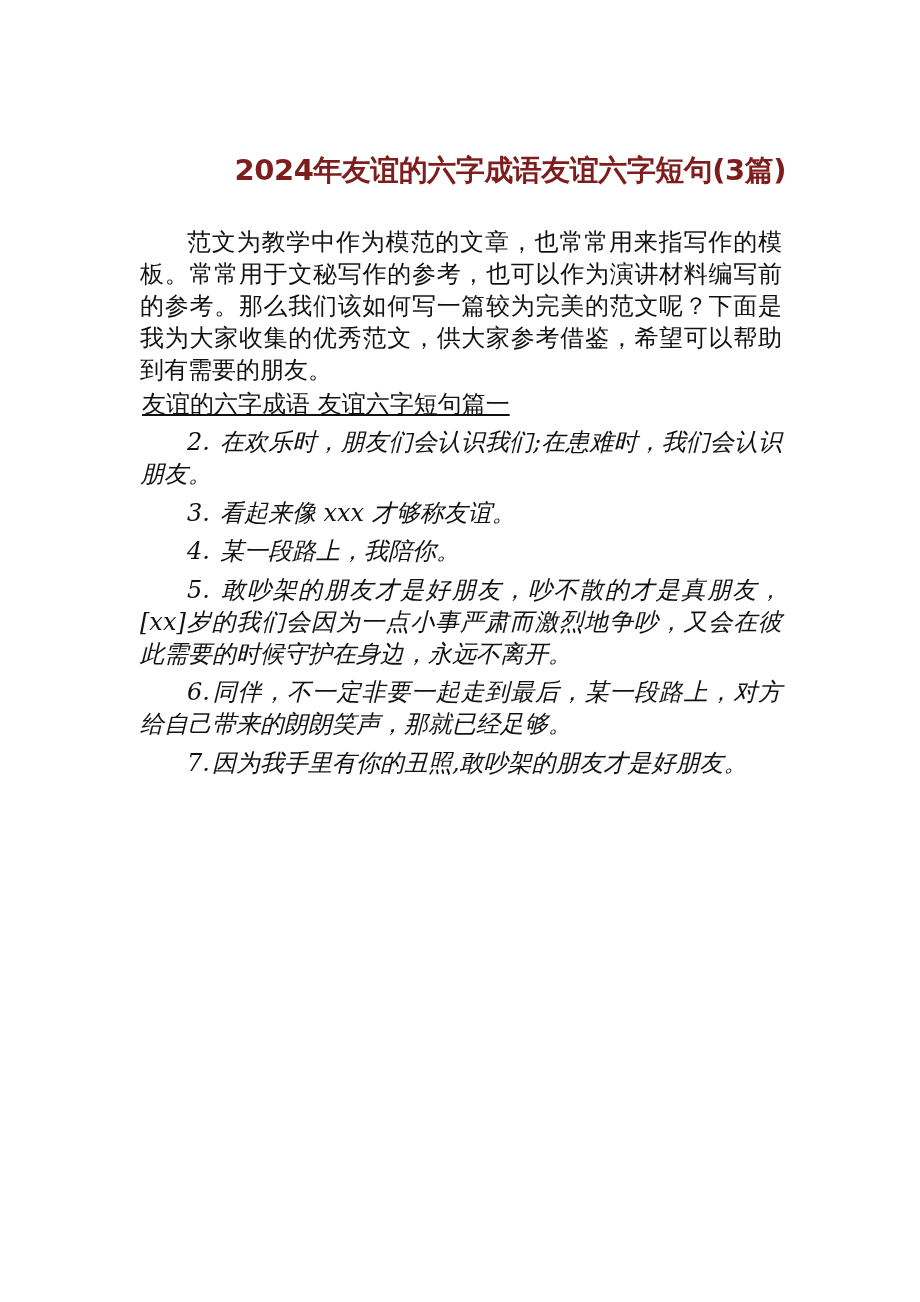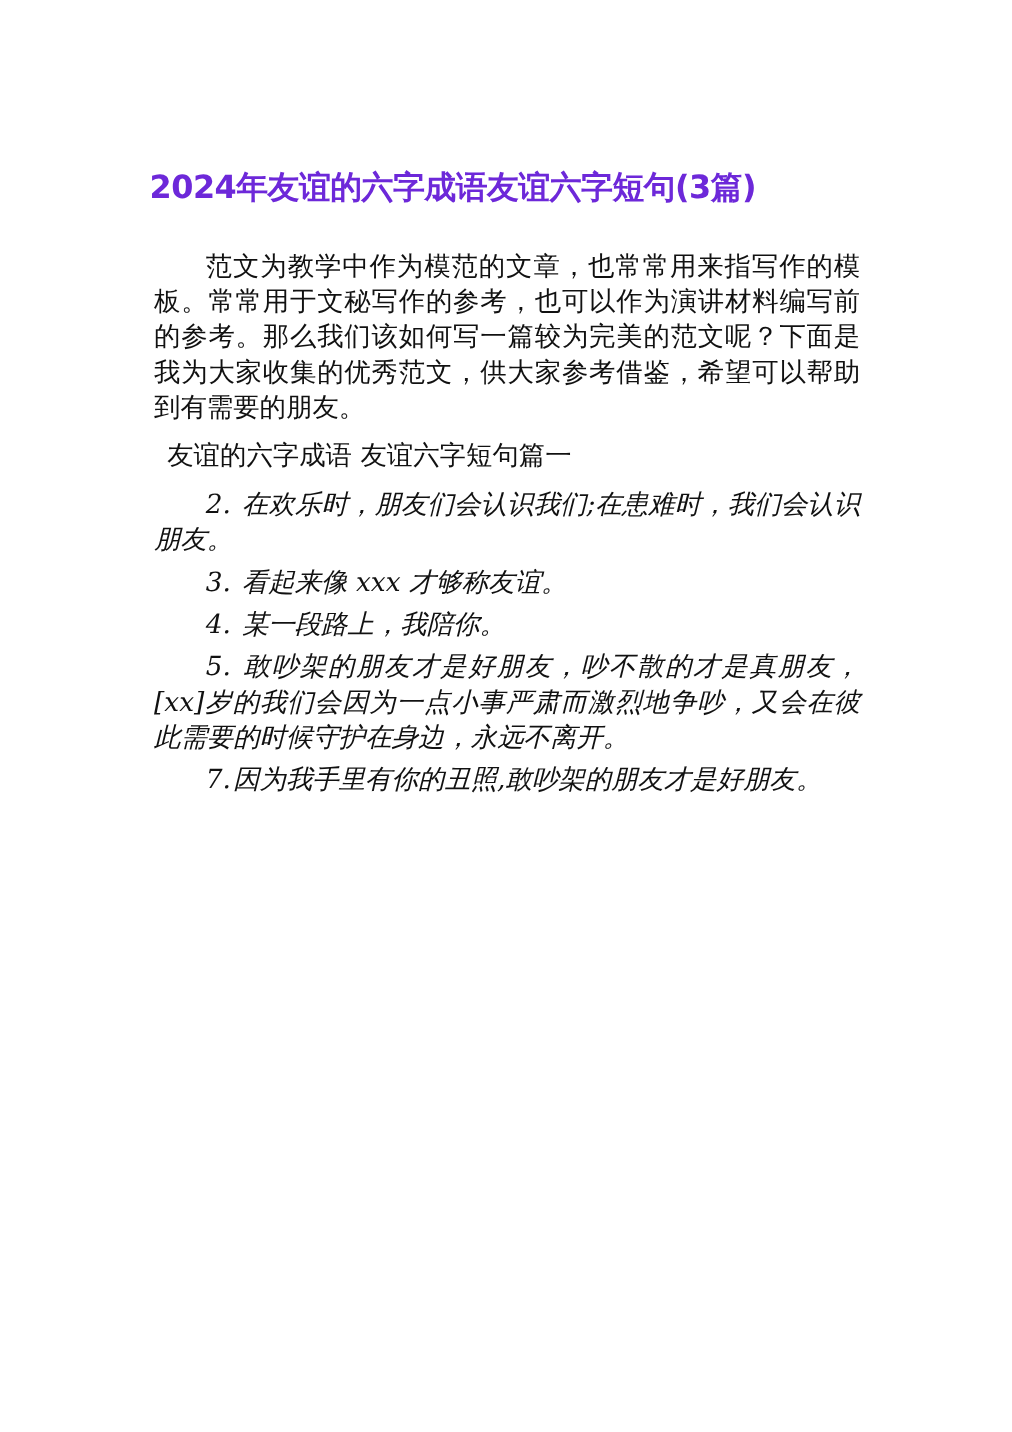--- a/index.html
+++ b/index.html
@@ -19,47 +19,48 @@
       position: absolute;
       left: 140px;
       top: 0;
       width: 642px;
     }
     .title {
       position: absolute;
       left: -4px;
       top: 148px;
       width: 650px;
-      text-align: left;
+      text-align: right;
       font-family: "DejaVu Sans", "Liberation Sans", sans-serif;
       font-weight: bold;
       font-size: 29px;
       line-height: 44px;
       letter-spacing: -0.5px;
       white-space: nowrap;
-      color: #6d28d9;
+      color: #7f1d1d;
     }
     .body {
       position: absolute;
       left: 0;
       top: 226px;
       width: 642px;
       font-size: 24px;
       line-height: 32px;
     }
     .para {
       margin: 0;
       text-align: justify;
       text-align-last: left;
     }
     .indent {
       text-indent: 47px;
     }
     .heading-line {
-      margin: 12px;
+      margin: 2px;
+      text-decoration: underline;
     }
     .item {
       margin: 0 0 6.5px 0;
       text-indent: 47px;
       text-align: justify;
       text-align-last: left;
       font-style: italic;
     }
     .item .num {
       margin-right: 10px;
@@ -77,16 +78,17 @@
   <div class="body">
     <p class="para indent">范文为教学中作为模范的文章，也常常用来指写作的模板。常常用于文秘写作的参考，也可以作为演讲材料编写前的参考。那么我们该如何写一篇较为完美的范文呢？下面是我为大家收集的优秀范文，供大家参考借鉴，希望可以帮助到有需要的朋友。</p>
 
     <p class="heading-line">友谊的六字成语 友谊六字短句篇一</p>
 
     <div style="margin-top:6px;">
       <p class="item"><span class="num">2.</span><span>在欢乐时，朋友们会认识我们;在患难时，我们会认识朋友。</span></p>
       <p class="item"><span class="num">3.</span><span>看起来像 xxx 才够称友谊。</span></p>
       <p class="item"><span class="num">4.</span><span>某一段路上，我陪你。</span></p>
       <p class="item"><span class="num">5.</span><span>敢吵架的朋友才是好朋友，吵不散的才是真朋友，[xx]岁的我们会因为一点小事严肃而激烈地争吵，又会在彼此需要的时候守护在身边，永远不离开。</span></p>
+      <p class="item tight"><span class="num">6.</span><span>同伴，不一定非要一起走到最后，某一段路上，对方给自己带来的朗朗笑声，那就已经足够。</span></p>
       <p class="item tight"><span class="num">7.</span><span>因为我手里有你的丑照,敢吵架的朋友才是好朋友。</span></p>
     </div>
   </div>
 </div>
 
 </body></html>

